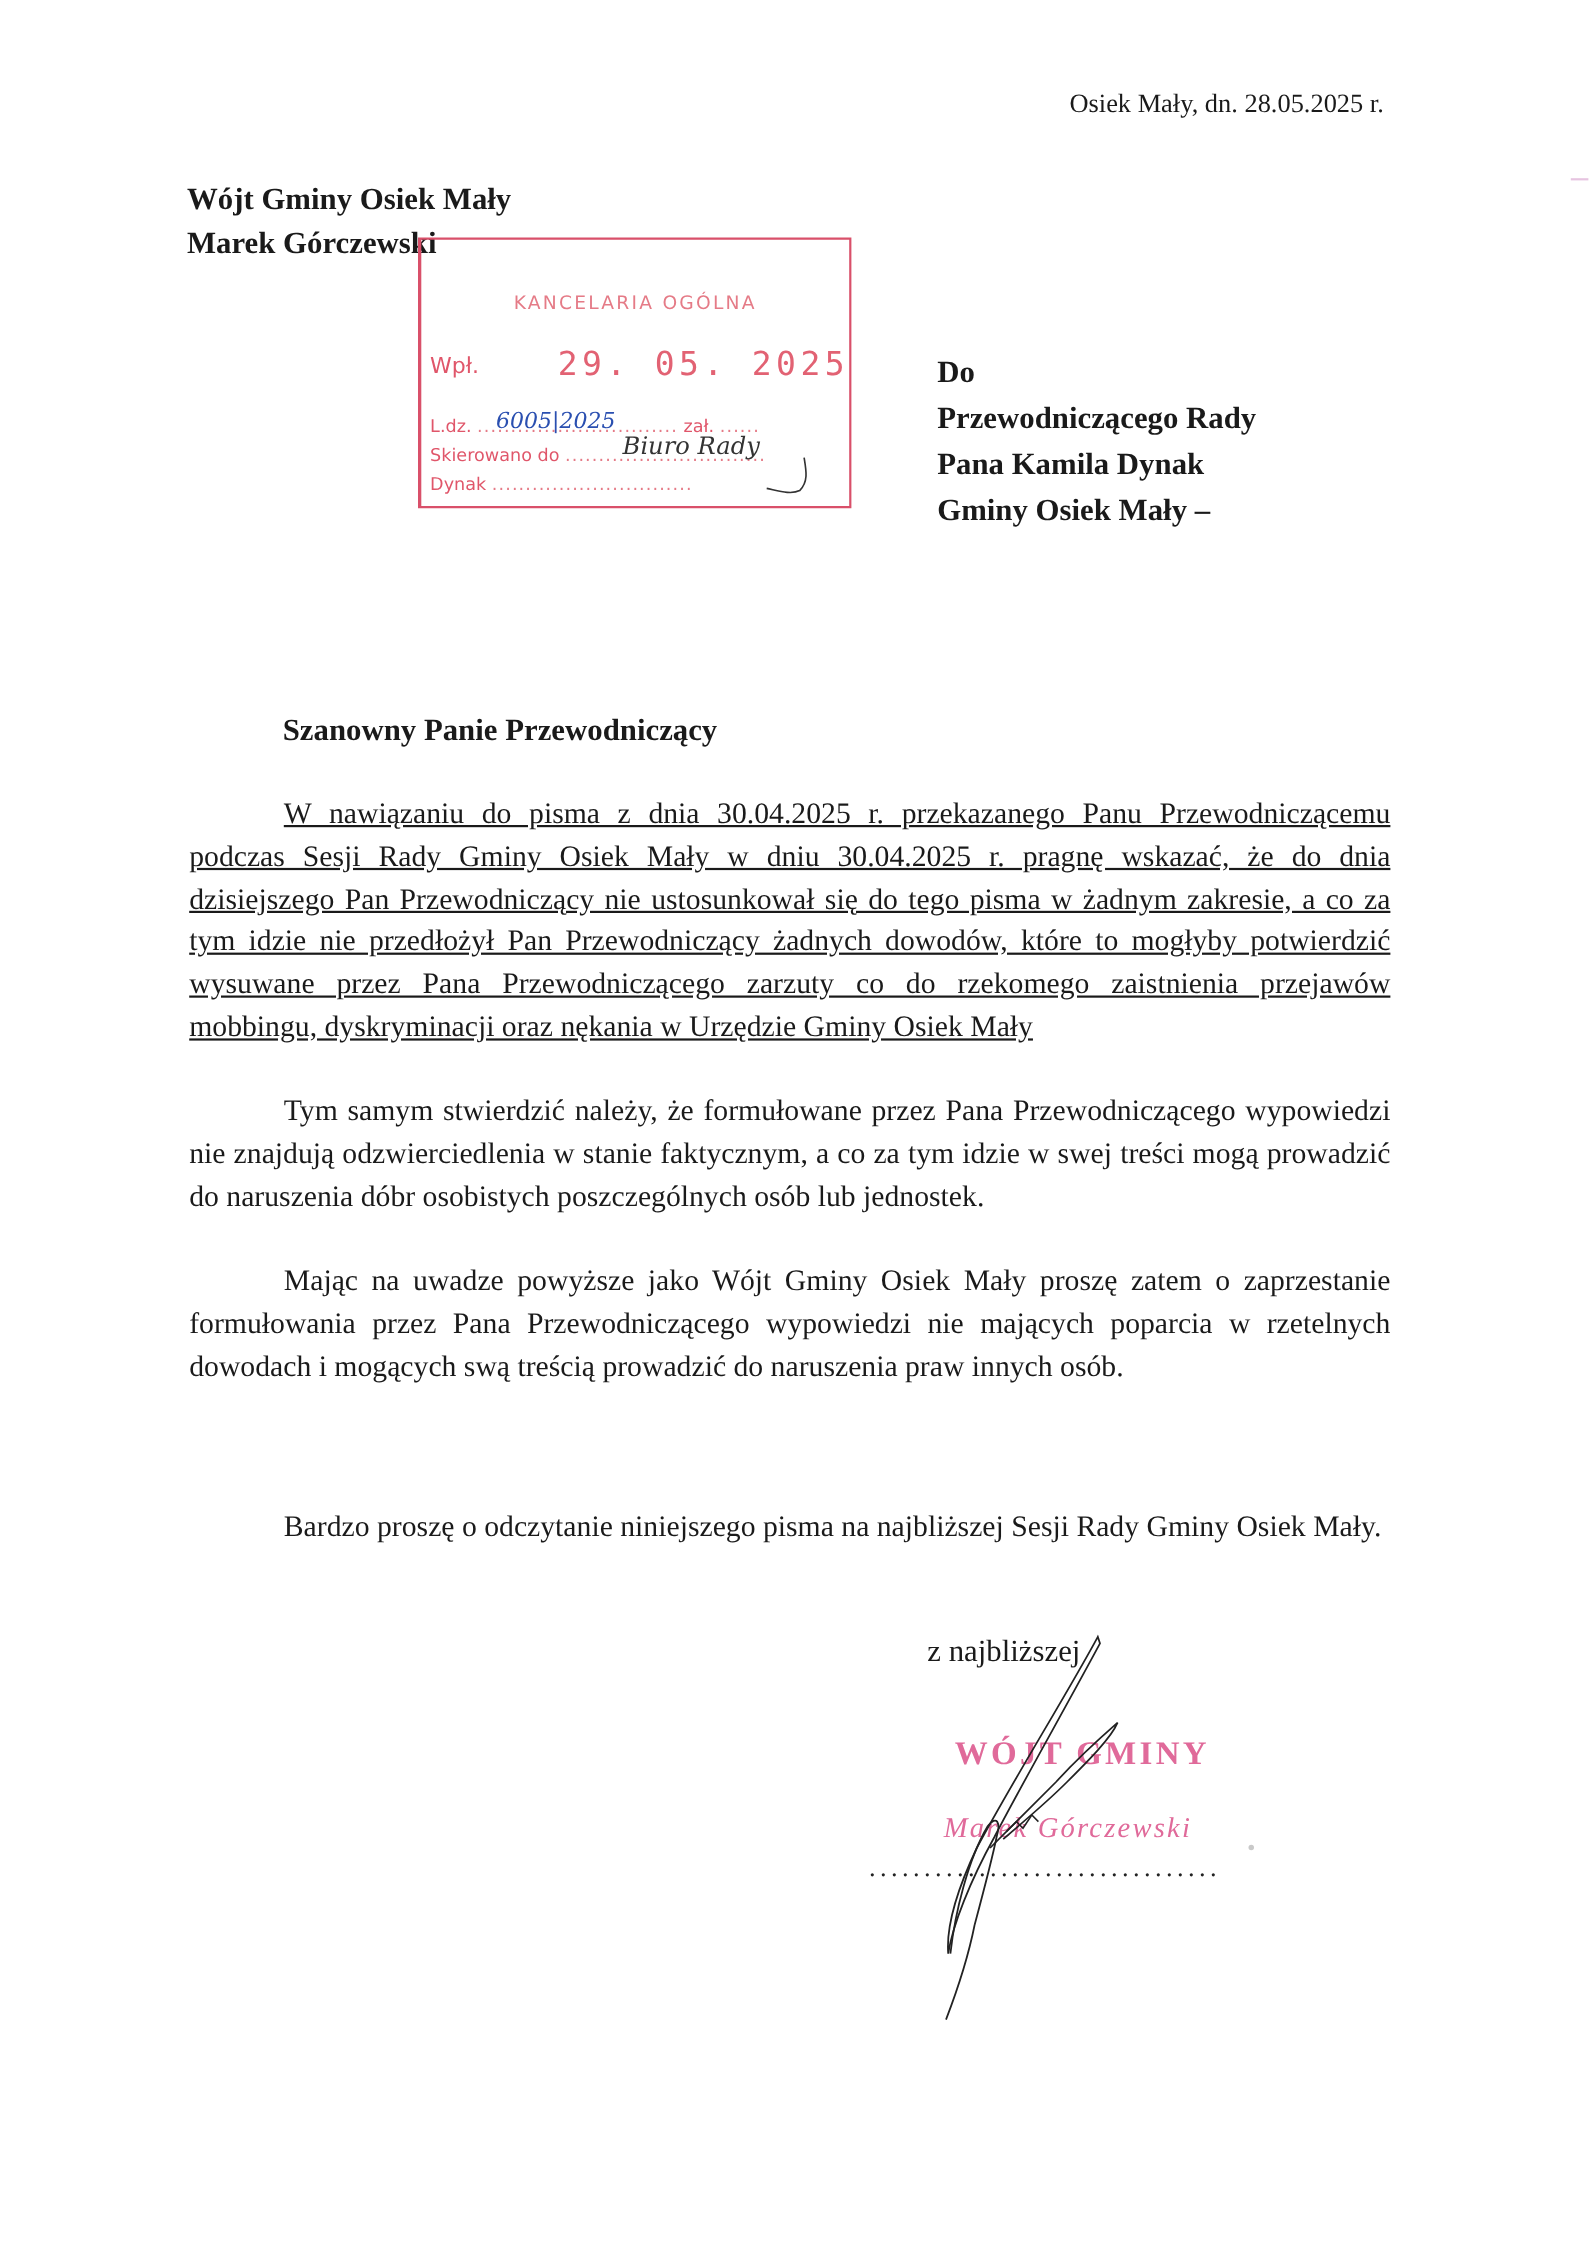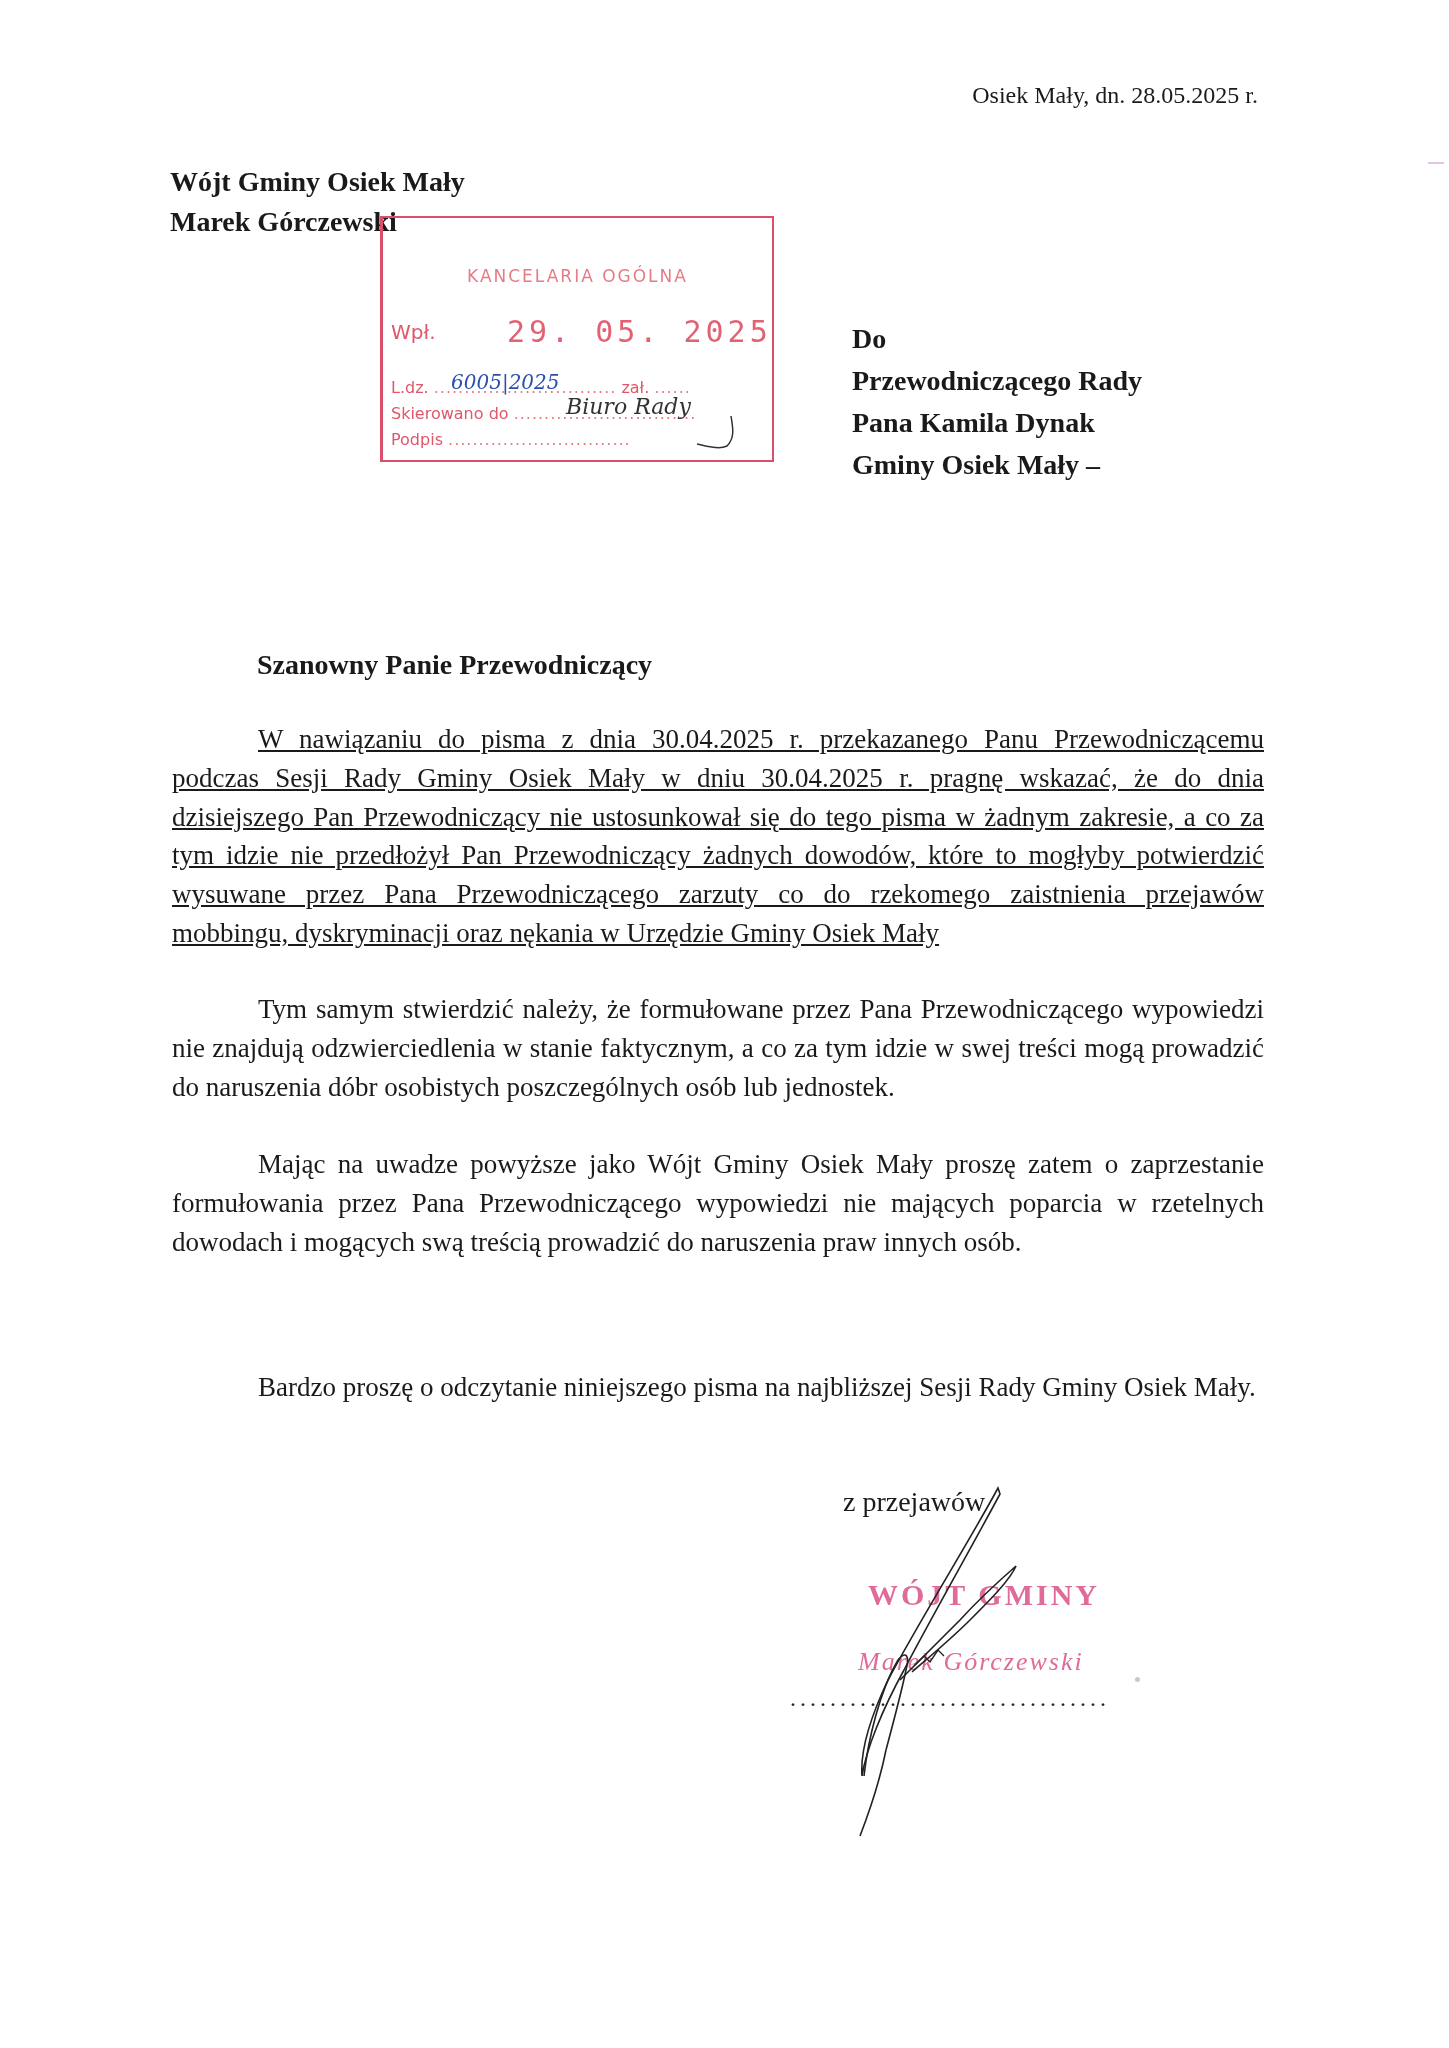--- a/index.html
+++ b/index.html
@@ -61,21 +61,21 @@
     <span>zał.</span>
     <span class="dots">......</span>
     <span class="hand-blue">6005|2025</span>
   </div>
   <div class="stamp-row" style="top:186px;">
     <span>Skierowano do</span>
     <span class="dots">..............................</span>
     <span class="hand-black" style="left:175px; top:-10px;">Biuro Rady</span>
   </div>
   <div class="stamp-row" style="top:212px;">
-    <span>Podpis</span>
+    <span>Dynak</span>
     <span class="dots">..............................</span>
   </div>
   <svg style="position:absolute; left:300px; top:196px;" width="80" height="40">
     <path d="M48 2 C 50 14, 52 24, 44 32 C 36 36, 24 32, 14 30" stroke="#333" stroke-width="1.5" fill="none"></path>
   </svg>
 </div>
 
 <div class="abs recipient">
   <div>Do</div>
   <div>Przewodniczącego Rady</div>
@@ -91,21 +91,21 @@
 <div class="abs body-text p2">
   <p>Tym samym stwierdzić należy, że formułowane przez Pana Przewodniczącego wypowiedzi nie znajdują odzwierciedlenia w stanie faktycznym, a co za tym idzie w swej treści mogą prowadzić do naruszenia dóbr osobistych poszczególnych osób lub jednostek.</p>
 </div>
 <div class="abs body-text p3">
   <p>Mając na uwadze powyższe  jako Wójt Gminy Osiek Mały proszę zatem o zaprzestanie formułowania przez Pana Przewodniczącego wypowiedzi nie mających poparcia w rzetelnych dowodach i mogących swą treścią prowadzić do naruszenia praw innych osób.</p>
 </div>
 <div class="abs body-text p4">
   <p>Bardzo proszę o odczytanie niniejszego pisma na najbliższej Sesji Rady Gminy Osiek Mały.</p>
 </div>
 
-<div class="abs closing">z przejawów</div>
+<div class="abs closing">z najbliższej</div>
 
 <div class="abs sign-stamp-title">WÓJT GMINY</div>
 <div class="abs sign-stamp-name">Marek Górczewski</div>
 <div class="abs sign-dots">................................</div>
 
 <svg class="abs signature" viewBox="0 0 260 360">
   <path d="M178 8 C 150 60, 100 140, 68 200 C 50 238, 40 270, 42 296 C 46 270, 62 230, 84 190 C 110 140, 150 70, 180 14 Z" stroke="#222" stroke-width="1.6" fill="none"></path>
   <path d="M44 296 C 48 260, 60 210, 78 180 C 86 170, 90 176, 86 190 C 82 210, 74 240, 66 270" stroke="#222" stroke-width="1.6" fill="none"></path>
   <path d="M80 200 C 100 180, 120 160, 140 140 C 160 118, 180 100, 196 86 C 190 100, 170 120, 150 140 C 130 160, 108 178, 92 192" stroke="#222" stroke-width="1.6" fill="none"></path>
   <path d="M66 270 C 60 300, 50 330, 40 356" stroke="#222" stroke-width="1.6" fill="none"></path>

